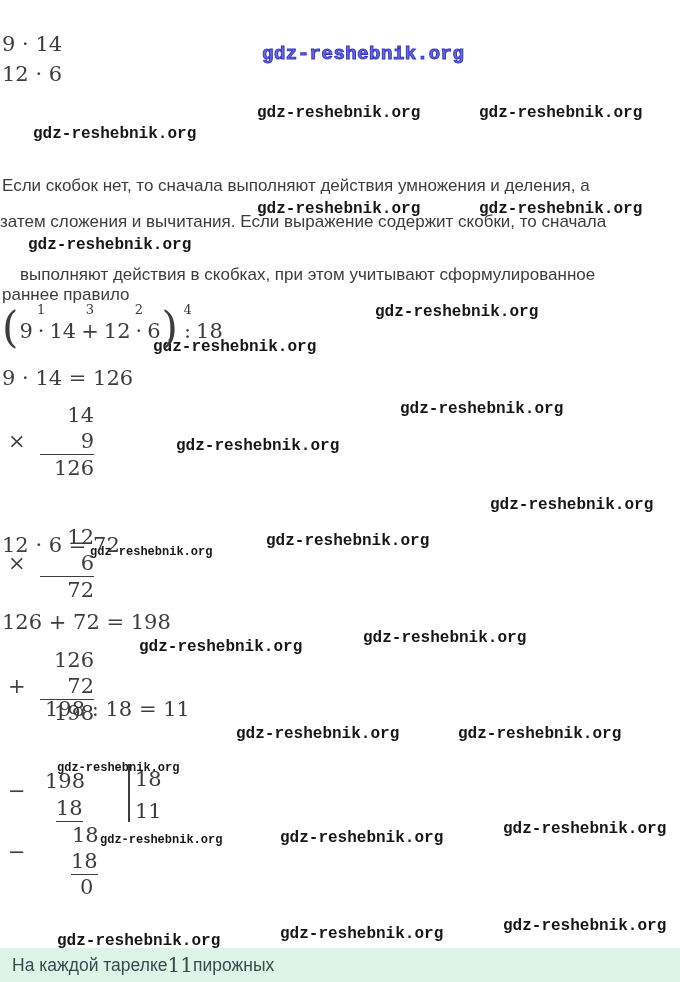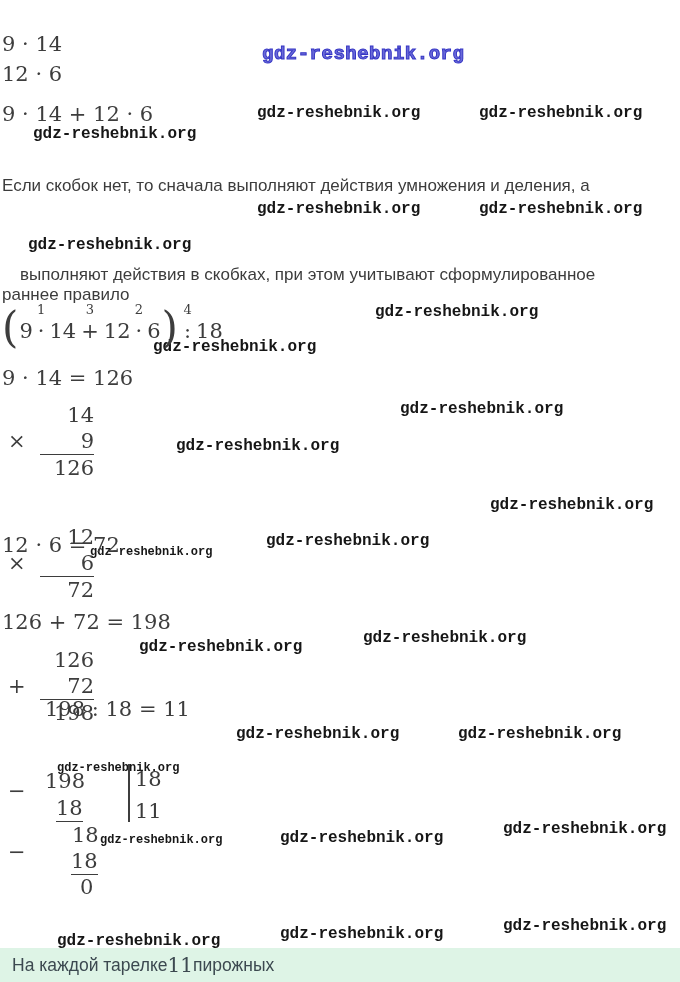--- a/index.html
+++ b/index.html
@@ -74,23 +74,23 @@
   <span class="wm wm-sm" style="left:57px;top:720px;">gdz-reshebnik.org</span>
   <span class="wm" style="left:280px;top:787px;">gdz-reshebnik.org</span>
   <span class="wm" style="left:503px;top:778px;">gdz-reshebnik.org</span>
   <span class="wm wm-sm" style="left:100px;top:792px;">gdz-reshebnik.org</span>
   <span class="wm" style="left:503px;top:875px;">gdz-reshebnik.org</span>
   <span class="wm" style="left:280px;top:883px;">gdz-reshebnik.org</span>
   <span class="wm" style="left:57px;top:890px;">gdz-reshebnik.org</span>
 
   <div class="math" style="left:2px;top:31px;">9 · 14</div>
   <div class="math" style="left:2px;top:61px;text-align:right;">12 · 6</div>
-  <div class="math" style="left:2px;top:101px;">9 · 14 + 12 · 6</div>
 
   <div class="rule-line" style="left:2px;top:175px;">Если скобок нет, то сначала выполняют действия умножения и деления, а</div>
+  <div class="rule-line" style="left:0px;top:211px;">затем сложения и вычитания. Если выражение содержит скобки, то сначала</div>
   <div class="rule-line" style="left:2px;top:264px;margin-left:18px;">выполняют действия в скобках, при этом учитывают сформулированное</div>
   <div class="rule-line" style="left:2px;top:284px;">раннее правило</div>
 
   <div class="math ordered" style="left:1px;top:303px;">
     <span class="paren">(</span>
     <span class="term">9</span>
     <span class="op-stack"><span class="ord">1</span><span>·</span></span>
     <span class="term">14</span>
     <span class="op-stack"><span class="ord">3</span><span>+</span></span>
     <span class="term">12</span>

